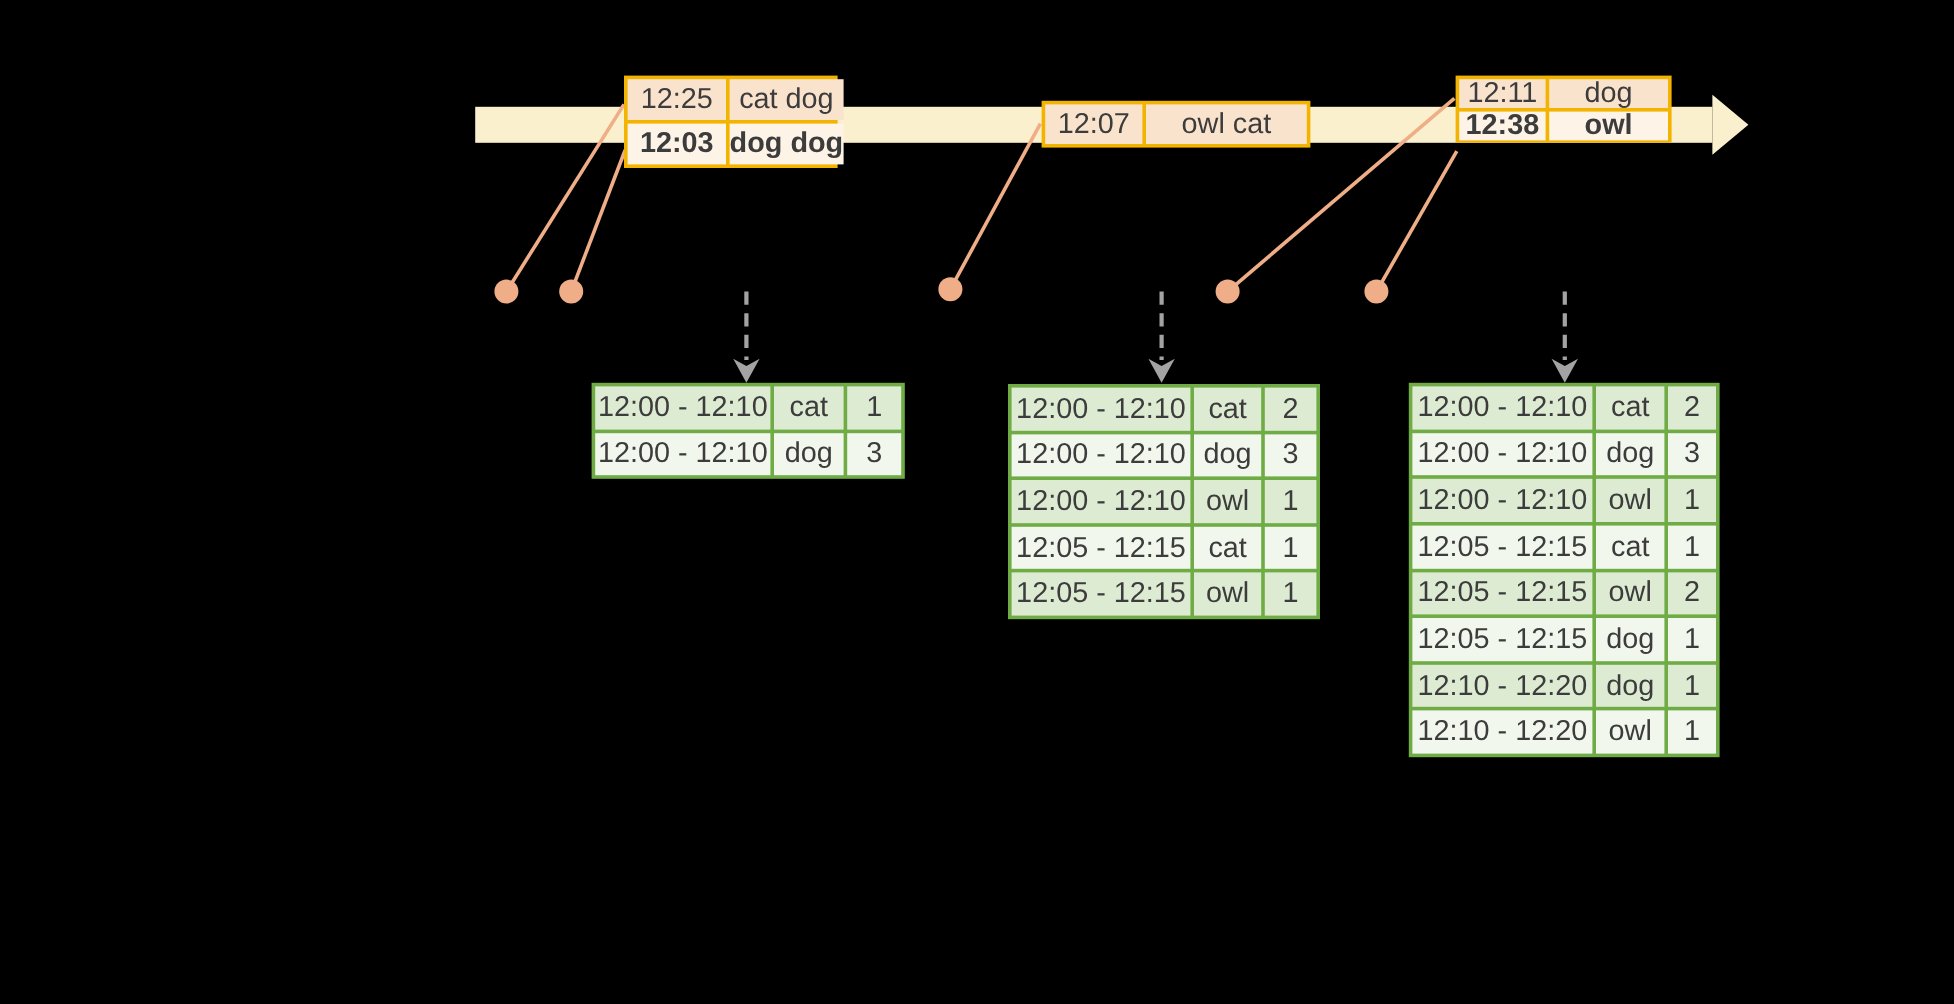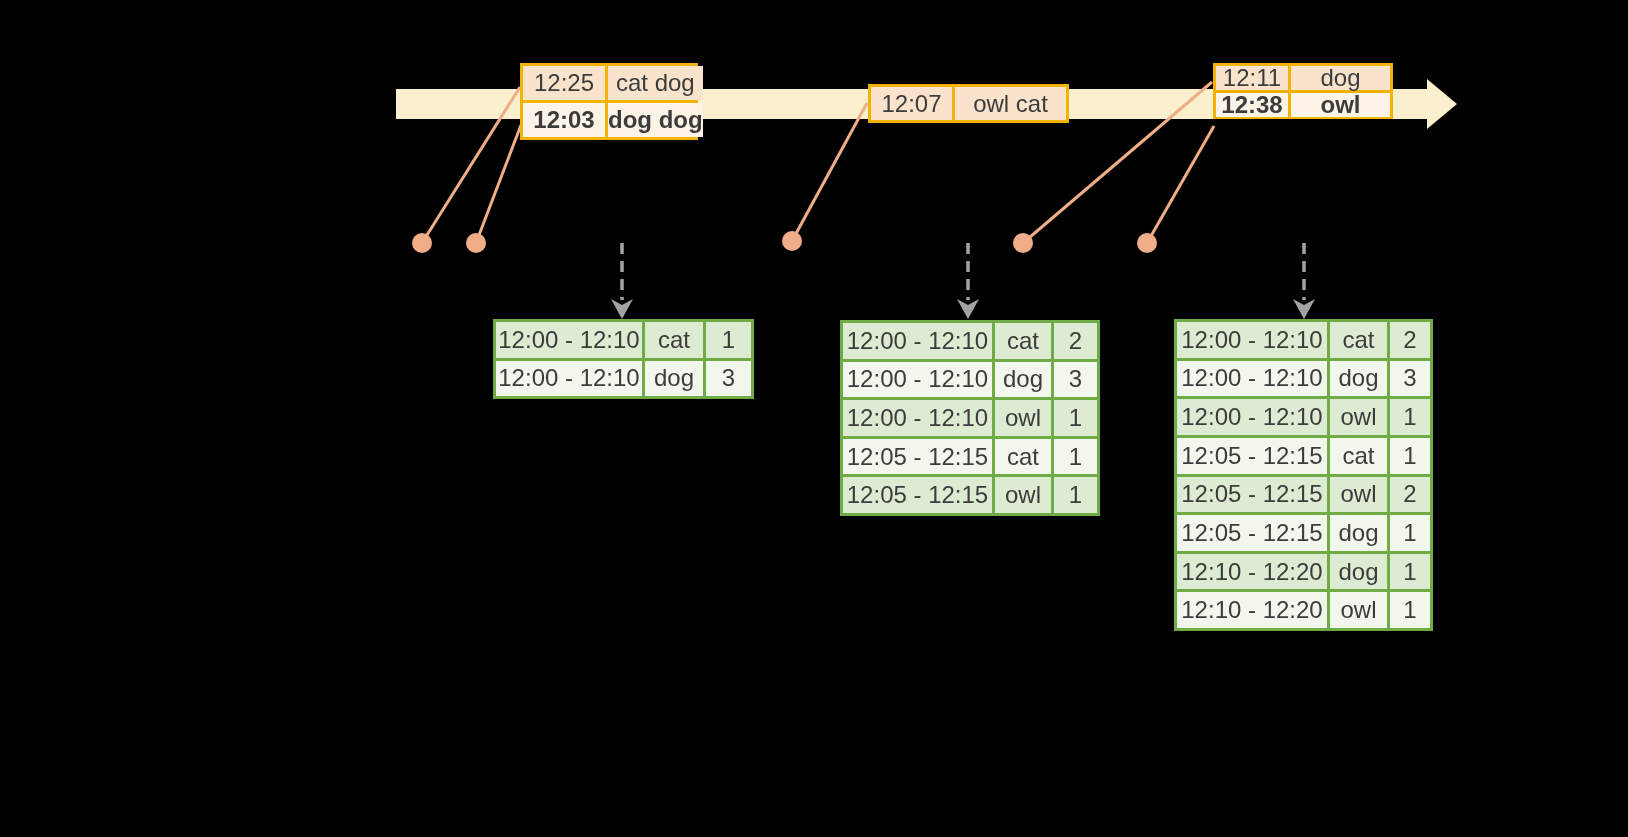--- a/index.html
+++ b/index.html
@@ -59,21 +59,21 @@
     <polygon class="trigger-head" points="1293,299 1304,305 1315,299 1304,319"></polygon>
   </svg>
 
   <div class="dtable event" style="left:520px;top:63px;width:178px;height:77px;grid-template-columns:82px 1fr;">
       <div class="cell row-dark">12:25</div>
       <div class="cell row-dark">cat dog</div>
       <div class="cell row-light">12:03</div>
       <div class="cell row-light">dog dog</div>
     </div>
 
-  <div class="dtable event" style="left:868px;top:84px;width:201px;height:39px;grid-template-columns:81px 1fr;">
+  <div class="dtable event" style="left:868px;top:84px;width:224px;height:39px;grid-template-columns:81px 1fr;">
       <div class="cell row-dark">12:07</div>
       <div class="cell row-dark">owl cat</div>
     </div>
 
   <div class="dtable event" style="left:1213px;top:63px;width:180px;height:56px;grid-template-columns:72px 1fr;">
       <div class="cell row-dark">12:11</div>
       <div class="cell row-dark">dog</div>
       <div class="cell row-light">12:38</div>
       <div class="cell row-light">owl</div>
     </div>

